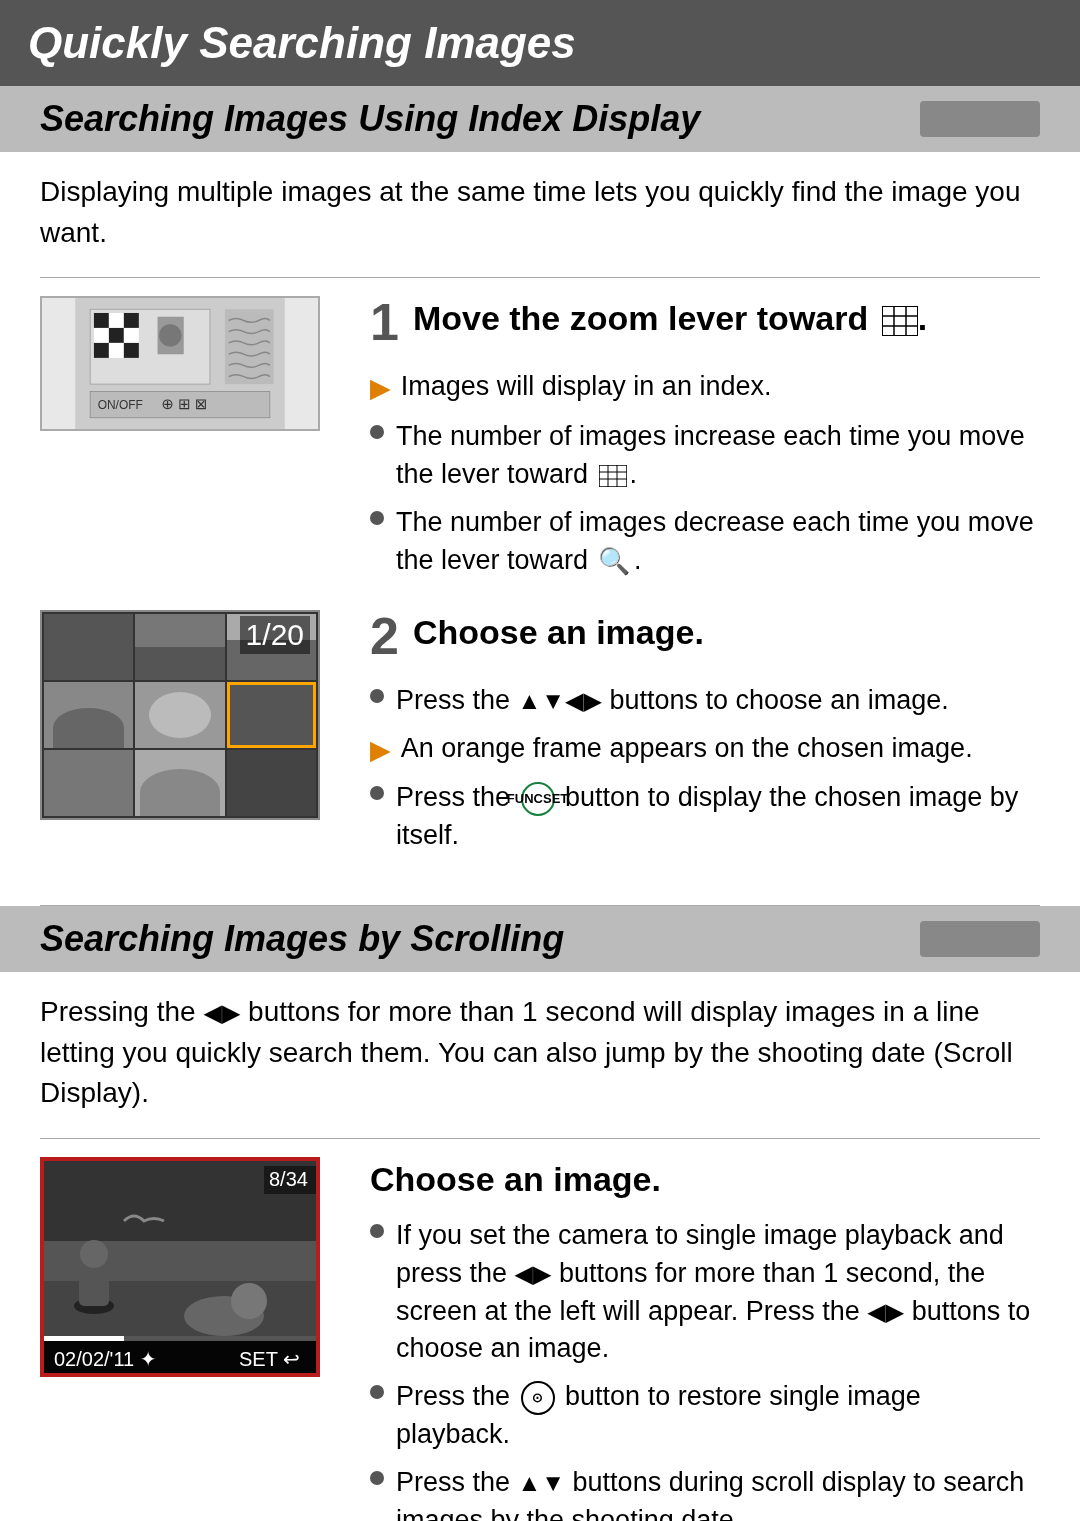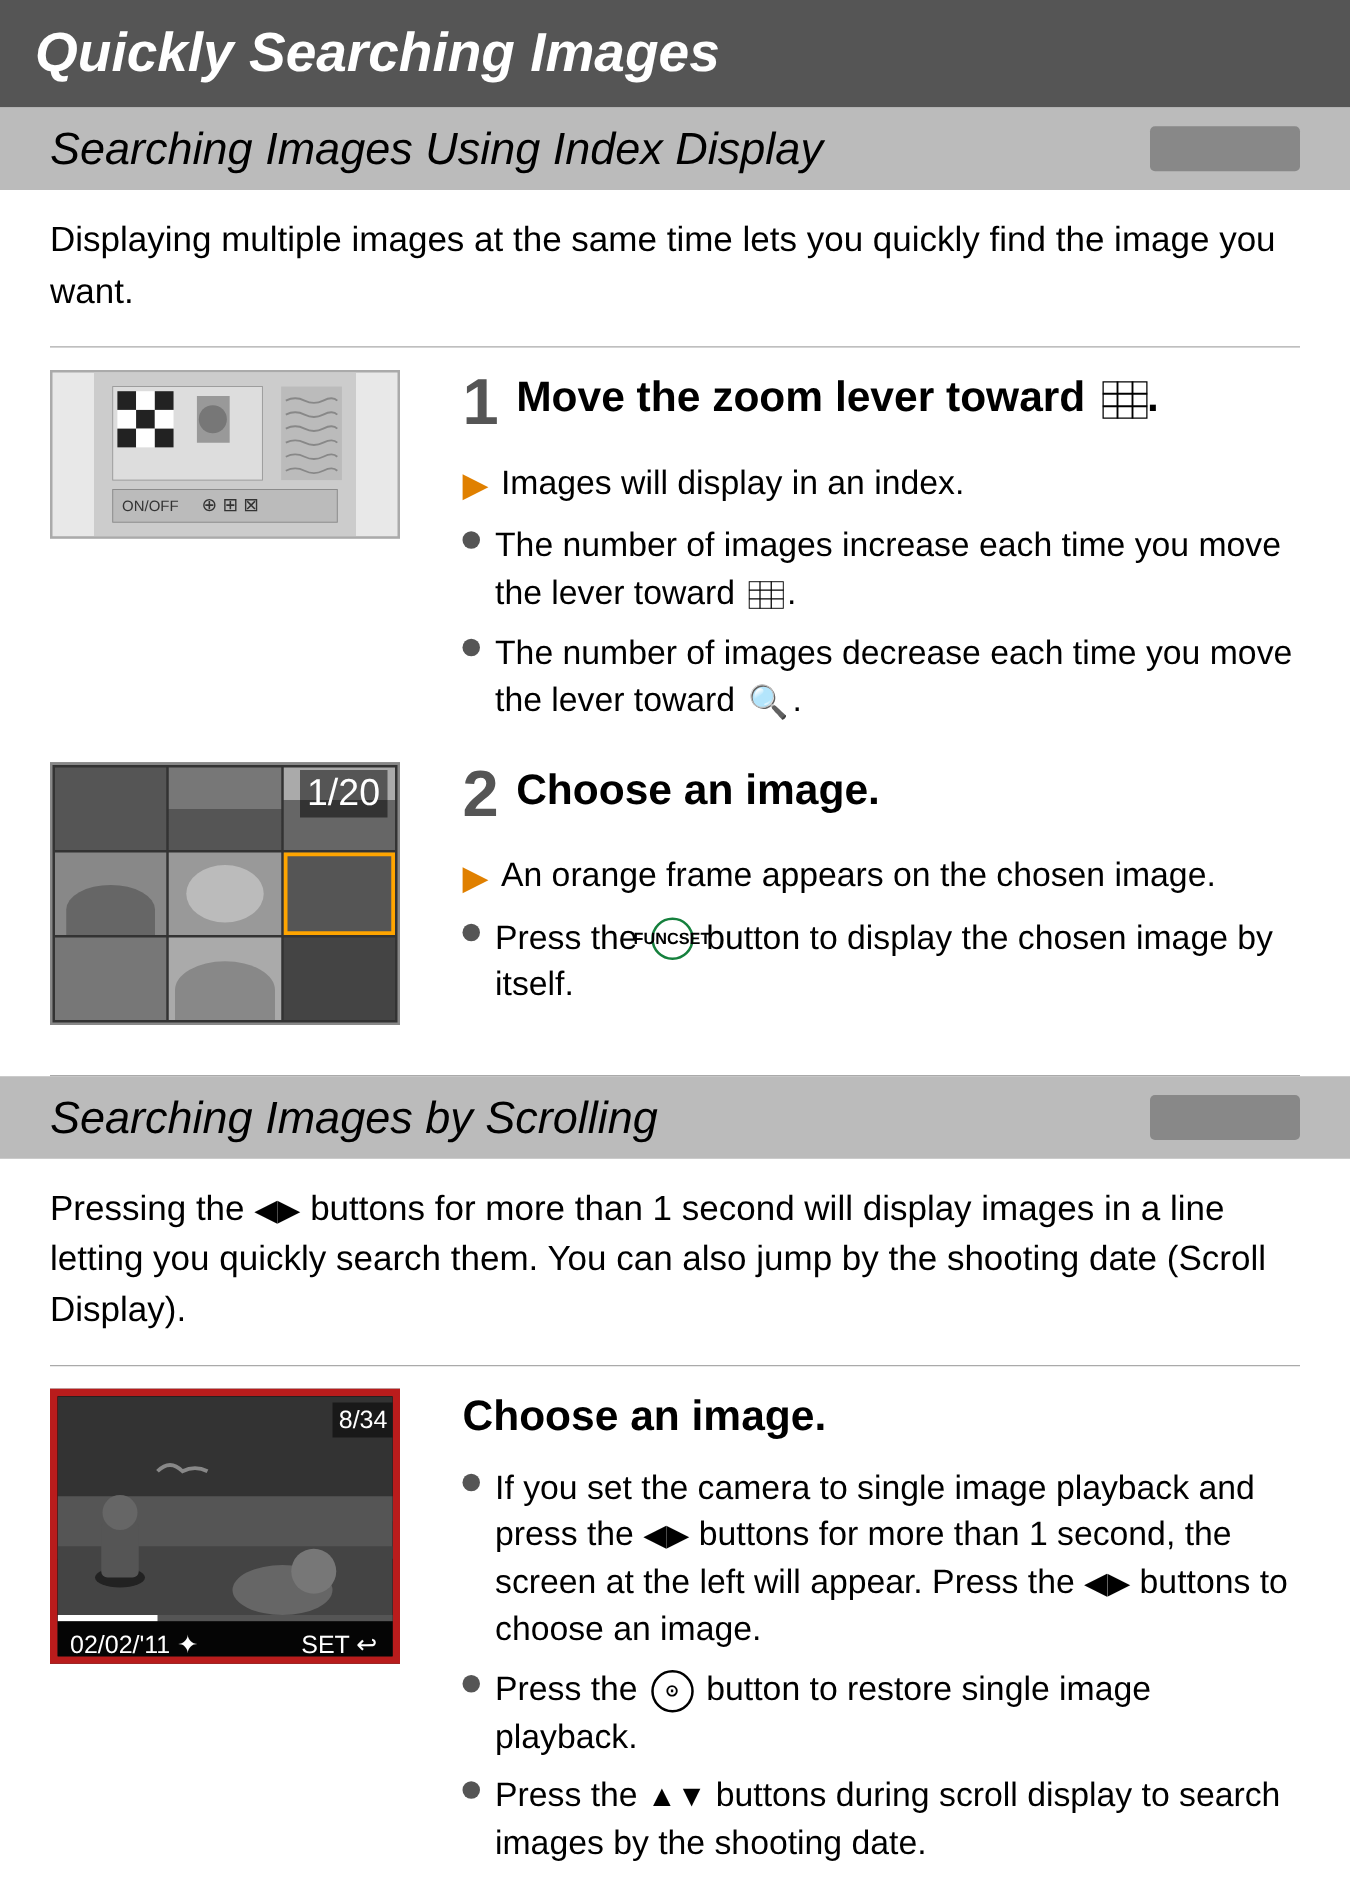--- a/index.html
+++ b/index.html
@@ -37,21 +37,21 @@
     .section-header {
       background: #bbb;
       padding: 12px 40px;
       display: flex;
       align-items: center;
       justify-content: space-between;
       margin-bottom: 0;
     }
     .section-header h2 {
       font-size: 36px;
-      font-weight: normal;
+      font-weight: bold;
       font-style: italic;
     }
     .section-header-bar {
       background: #888;
       height: 36px;
       width: 120px;
       border-radius: 4px;
     }
 
     .content-area {
@@ -204,21 +204,21 @@
       font-size: 14px;
       vertical-align: middle;
       margin: 0 3px;
       font-weight: bold;
     }
 
     
     .scroll-img {
       width: 280px;
       height: 220px;
-      border: 6px solid #b91c1c;
+      border: 4px solid #b91c1c;
       background: #111;
       position: relative;
       overflow: hidden;
     }
 
     .highlighted-cell {
       outline: 3px solid orange;
       outline-offset: -3px;
     }
   </style>
@@ -350,20 +350,27 @@
         </div>
       </div>
 
       <div class="step-content-col">
         <div class="step-title-wrapper">
           <span class="step-number">2</span>
           <span class="step-title">Choose an image.</span>
         </div>
         <ul class="bullet-list">
           <li>
+            <span class="bullet-dot"></span>
+            <span>Press the
+              <span style="font-size:24px;">▲▼◀▶</span>
+              buttons to choose an image.
+            </span>
+          </li>
+          <li>
             <span class="bullet-arrow orange">▶</span>
             <span>An orange frame appears on the chosen image.</span>
           </li>
           <li>
             <span class="bullet-dot"></span>
             <span>Press the
               <span class="icon-func" style="font-size:13px;display:inline-flex;align-items:center;justify-content:center;width:34px;height:34px;border-radius:50%;border:2px solid #15803d;vertical-align:middle;margin:0 3px;">FUNC<br style="display:none">SET</span>
               button to display the chosen image by itself.
             </span>
           </li>

